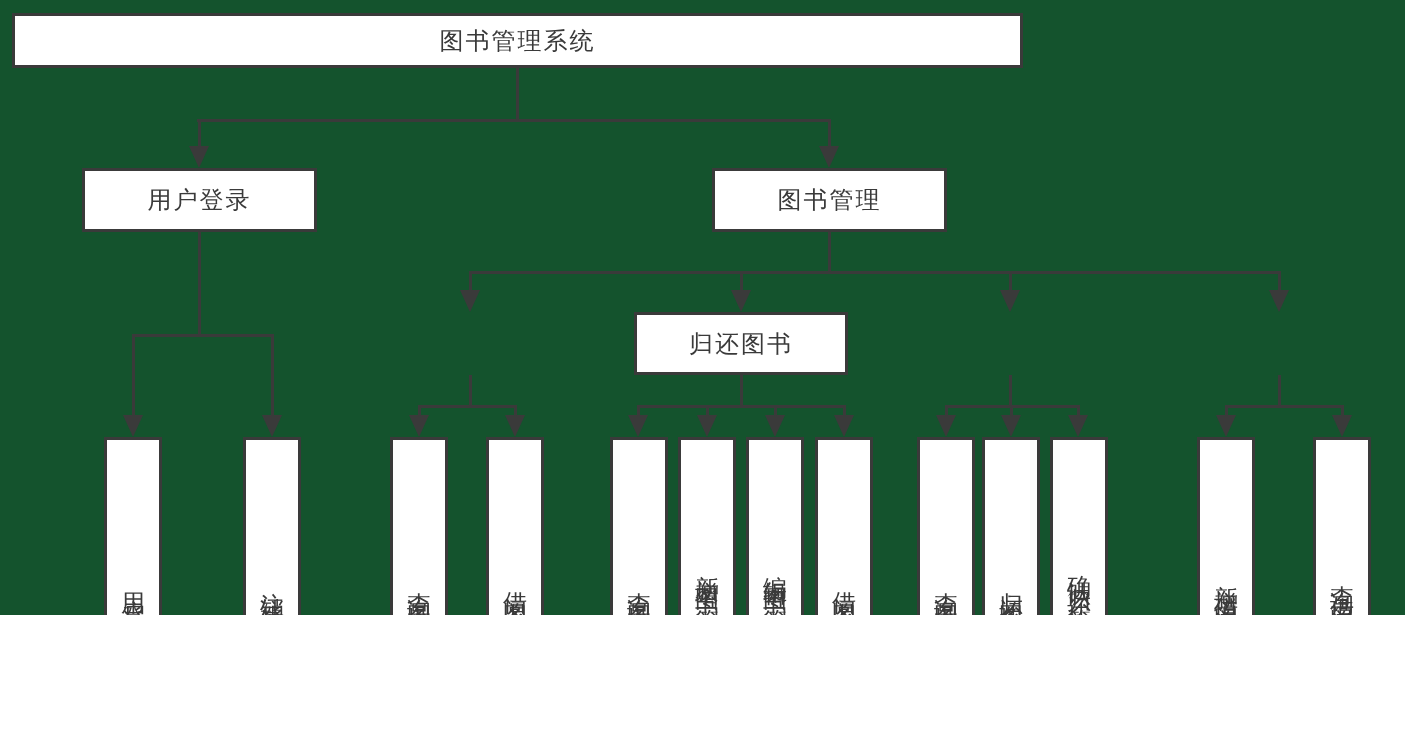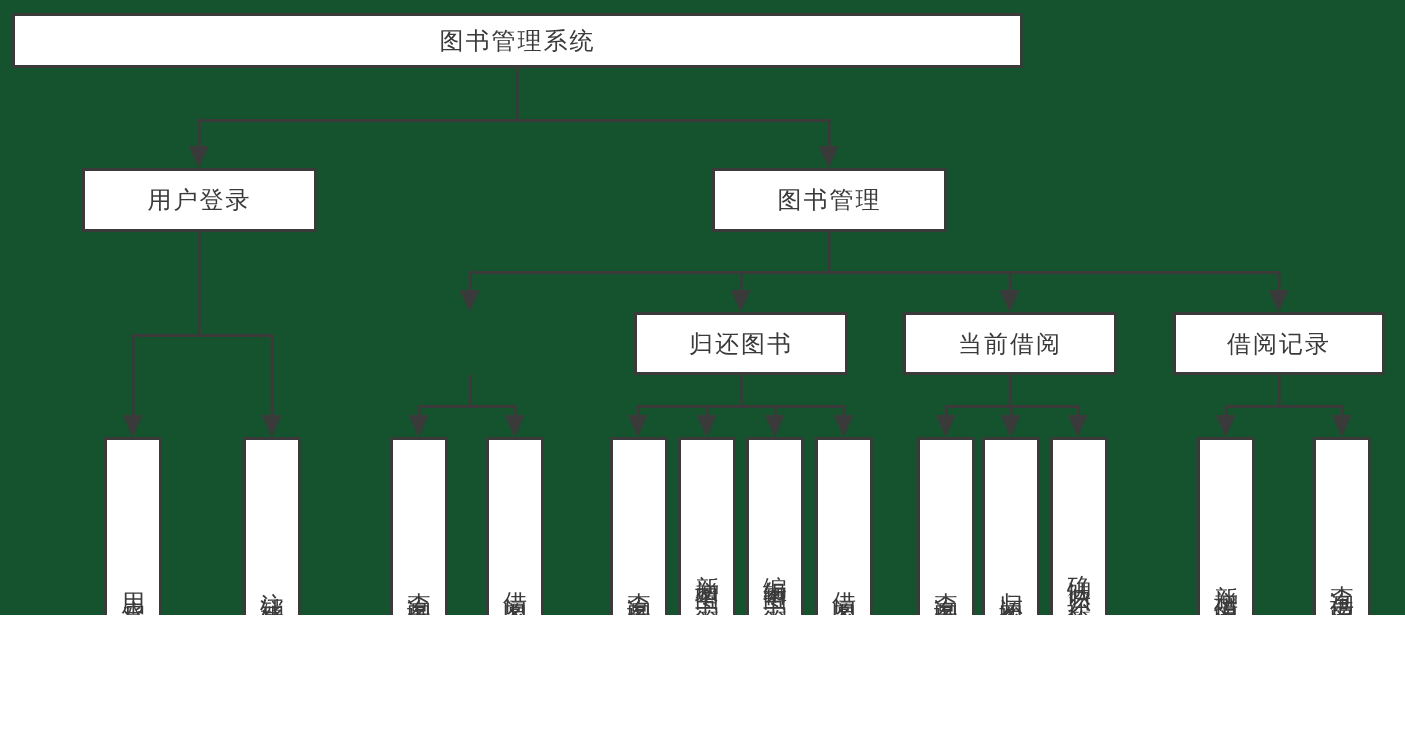--- a/index.html
+++ b/index.html
@@ -39,22 +39,20 @@
 <body>
 
 <div id="canvas">
 
   <div class="box" style="left:12px; top:13px; width:1011px; height:55px;">图书管理系统</div>
 
   <div class="box" style="left:82px; top:168px; width:235px; height:64px;">用户登录</div>
   <div class="box" style="left:712px; top:168px; width:235px; height:64px;">图书管理</div>
 
   <div class="box" style="left:634px; top:312px; width:214px; height:63px;">归还图书</div>
-  <div class="box" style="left:903px; top:312px; width:214px; height:63px;">当前借阅</div>
-  <div class="box" style="left:1173px; top:312px; width:212px; height:63px;">借阅记录</div>
 
   <div class="box vbox" style="left:104px; top:437px; width:58px; height:298px;">用户登录</div>
   <div class="box vbox" style="left:243px; top:437px; width:58px; height:298px;">注销登录</div>
 
   <div class="box vbox" style="left:390px; top:437px; width:58px; height:298px;">查询图书</div>
   <div class="box vbox" style="left:486px; top:437px; width:58px; height:298px;">借阅图书</div>
 
   <div class="box vbox" style="left:610px; top:437px; width:58px; height:298px;">查询图书</div>
   <div class="box vbox" style="left:678px; top:437px; width:58px; height:298px;">新增图书（管理员）</div>
   <div class="box vbox" style="left:746px; top:437px; width:58px; height:298px;">编辑图书（管理员）</div>

